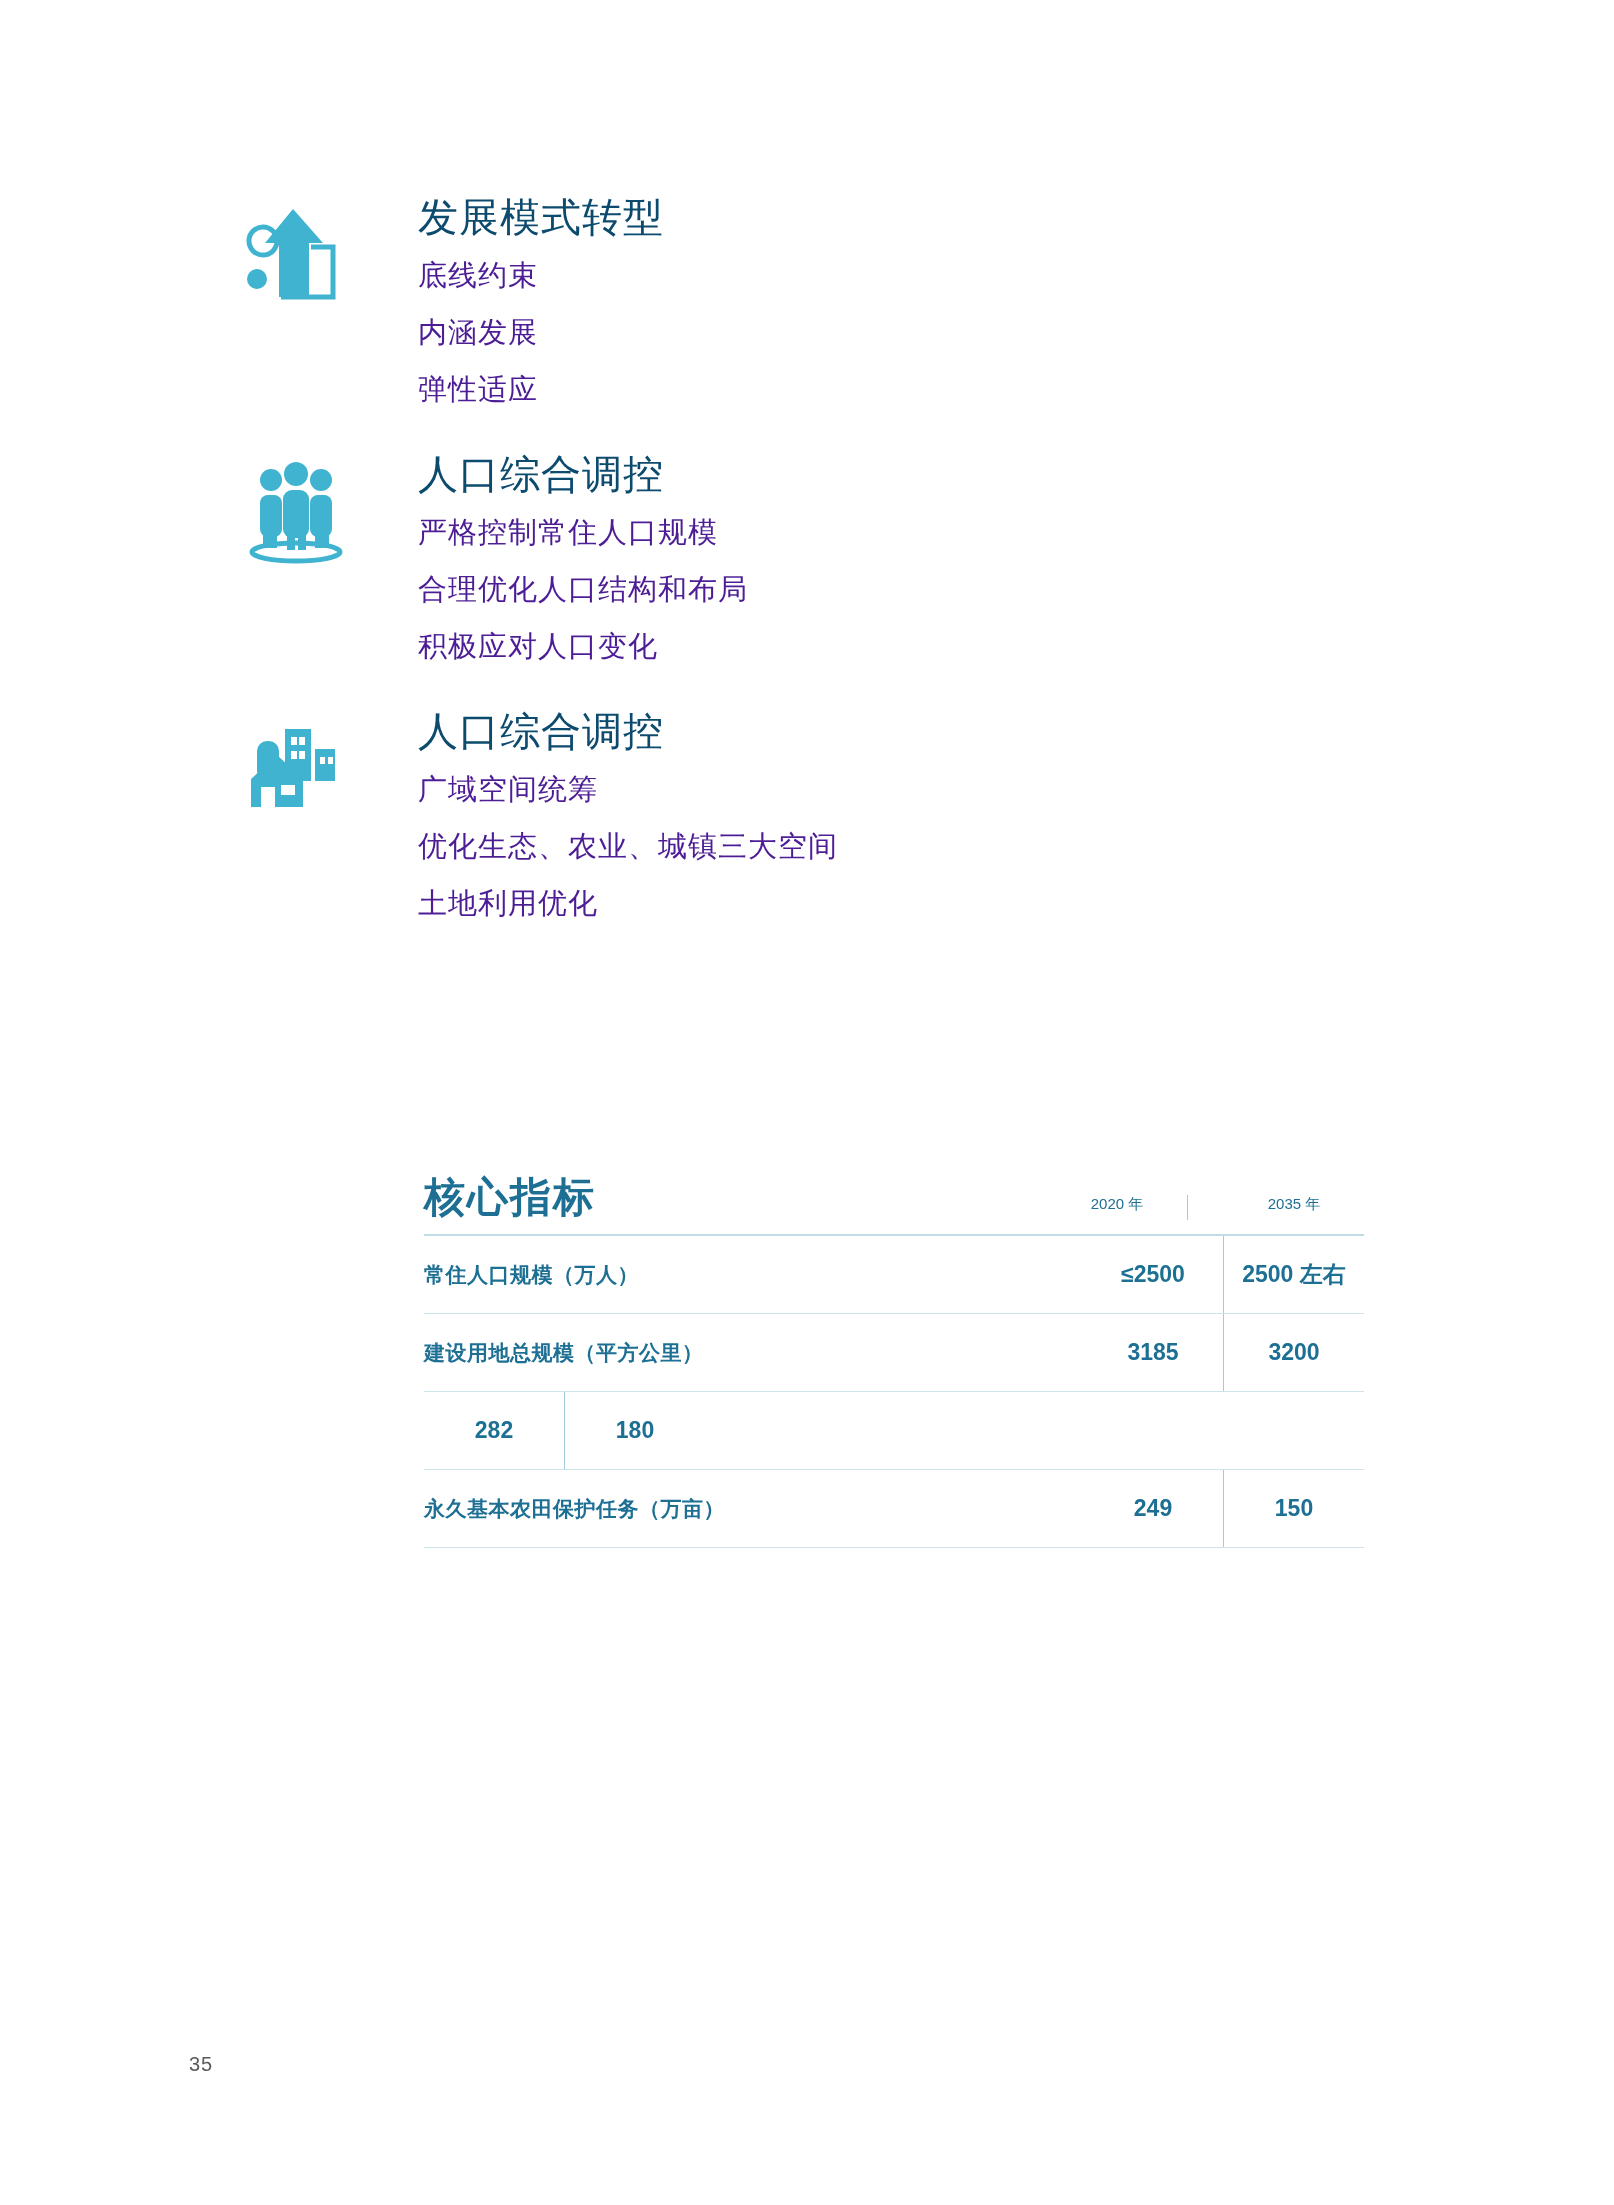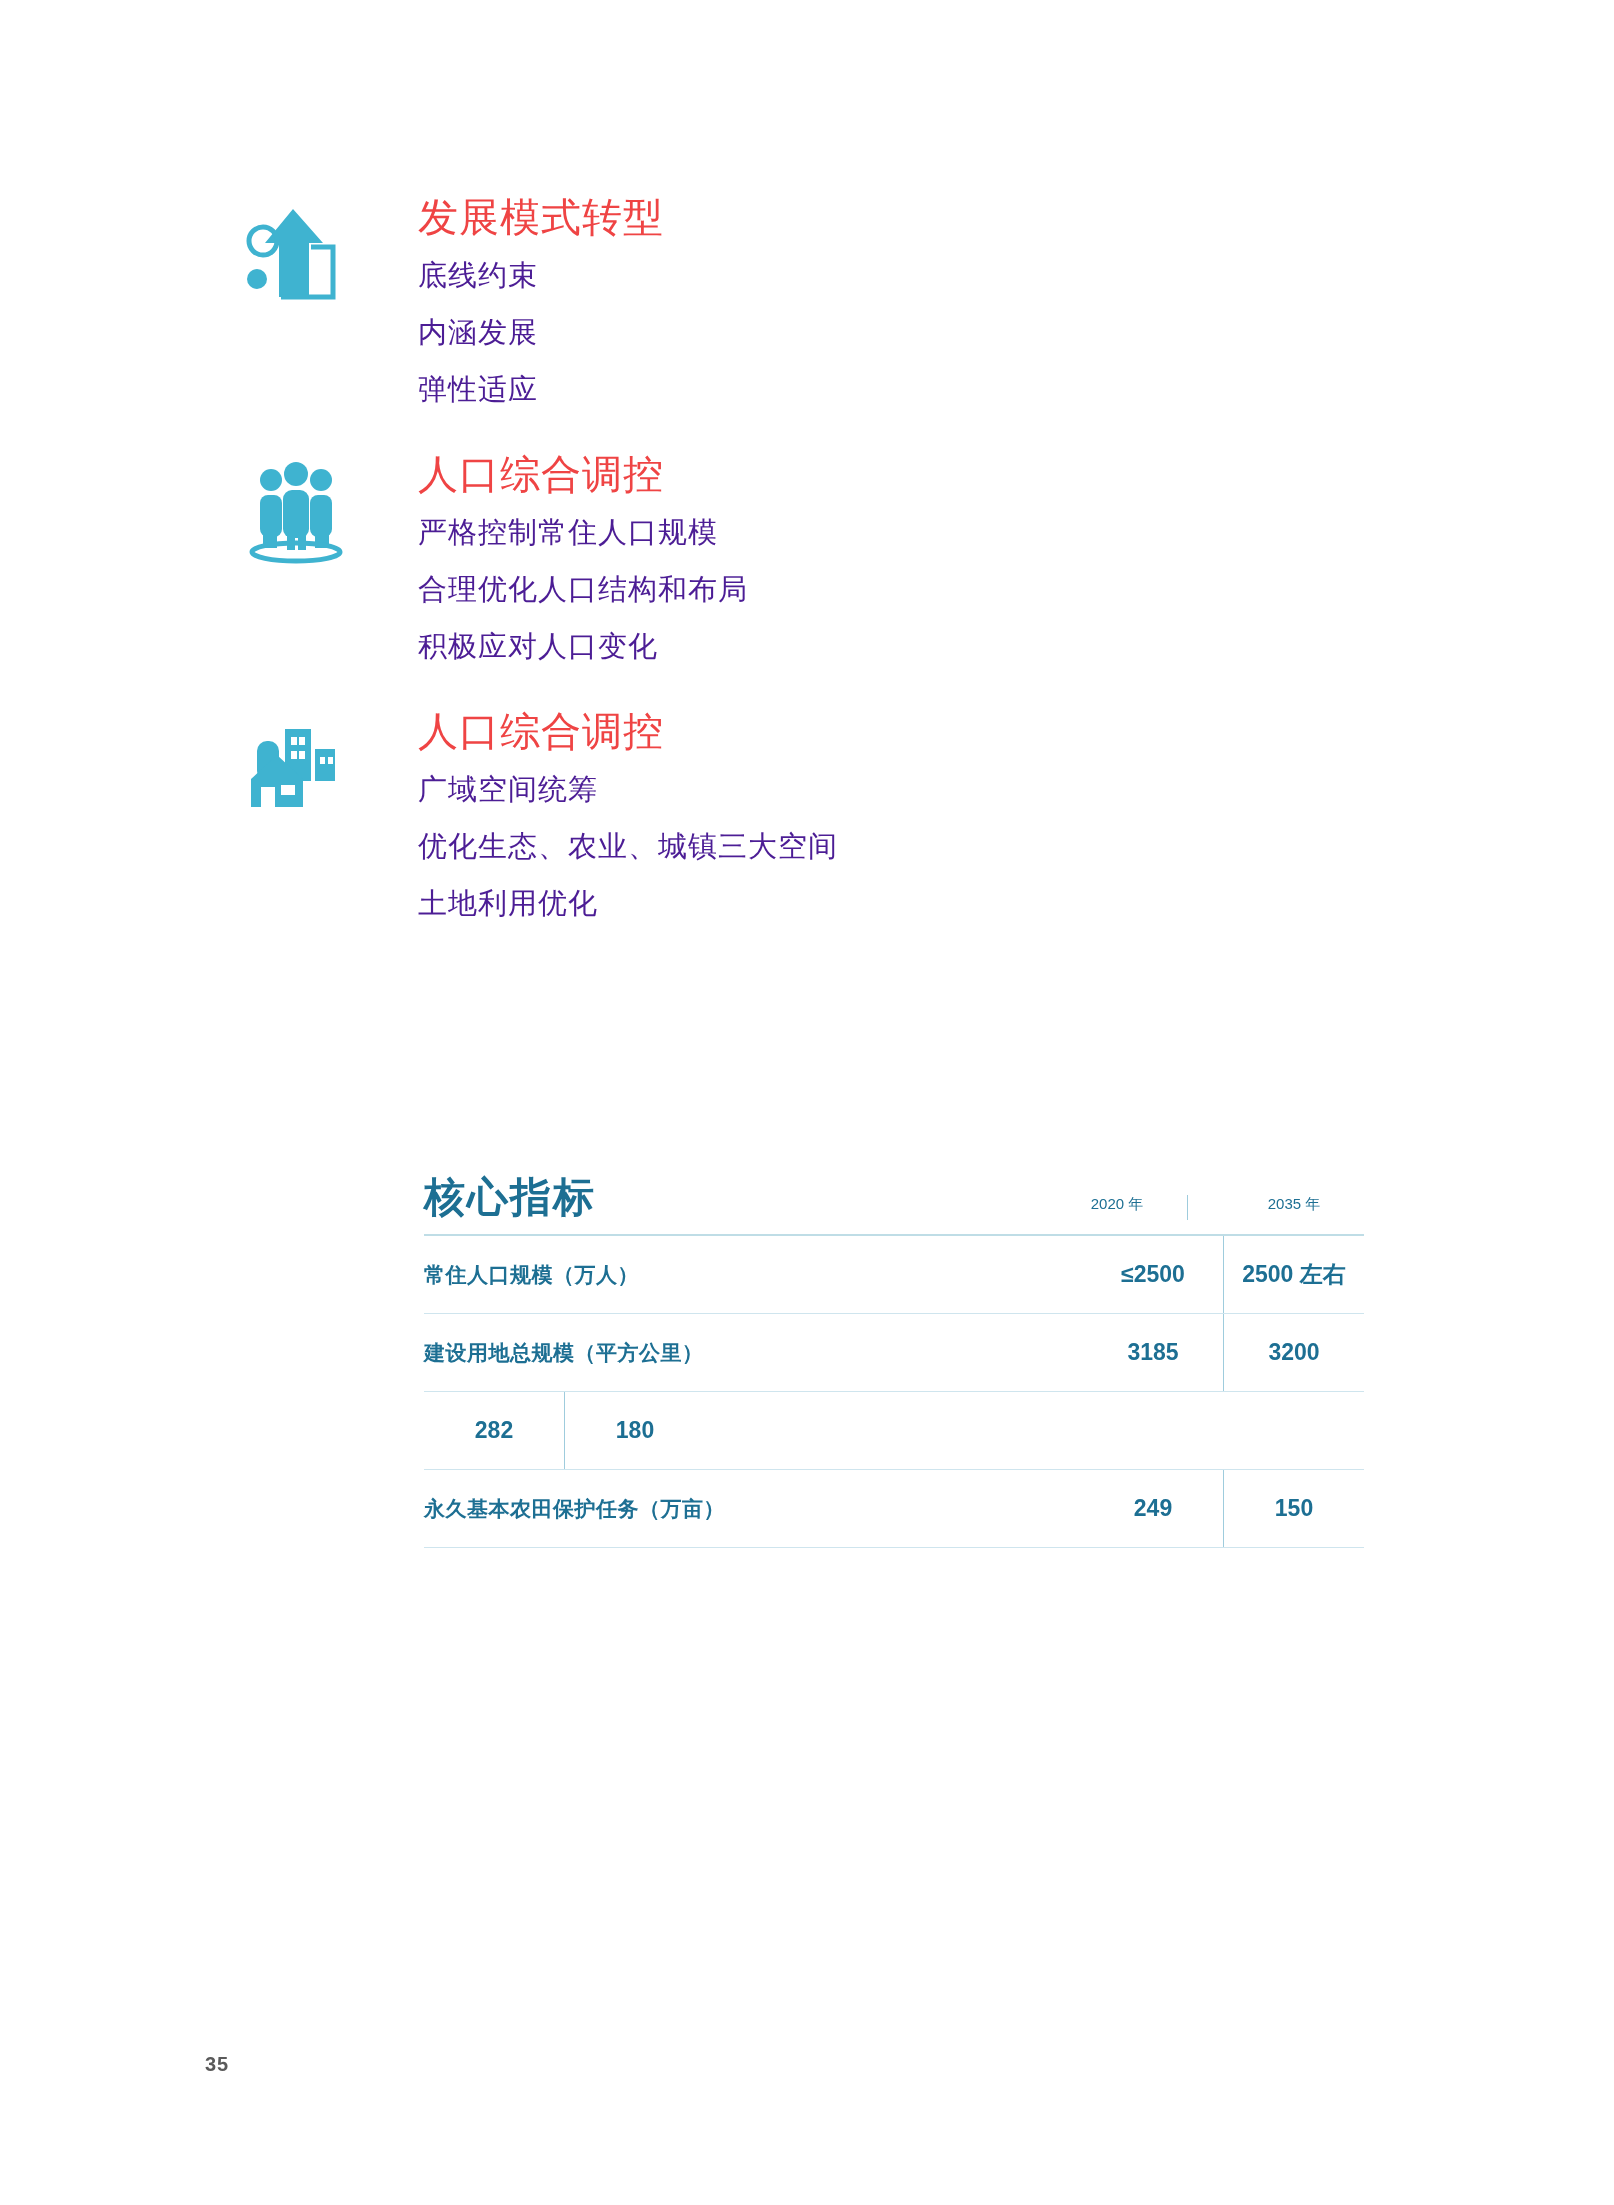--- a/index.html
+++ b/index.html
@@ -49,21 +49,21 @@
   }
 
   .section-body {
     padding-left: 62px;
     padding-top: 0px;
   }
 
   .section-title {
     font-size: 40px;
     line-height: 1.1;
-    color: #ef4444;
+    color: #0c4a6e;
     font-weight: 400;
     letter-spacing: 1px;
     margin-bottom: 22px;
   }
 
   .section-line {
     font-size: 29px;
     line-height: 1.0;
     color: #4c1d95;
     letter-spacing: 1px;
@@ -136,25 +136,25 @@
     align-items: center;
     justify-content: center;
   }
   .ind-val.divider {
     border-left: 1px solid #9fccdd;
   }
 
   
   .page-number {
     position: absolute;
-    left: 205px;
+    left: 189px;
     top: 2053px;
     font-size: 20px;
     color: #5a5a5a;
-    font-weight: bold;
+    font-weight: normal;
     letter-spacing: 1px;
   }
 
   svg { display: block; }
 </style>
 </head>
 <body>
 
 <div class="page">
 

